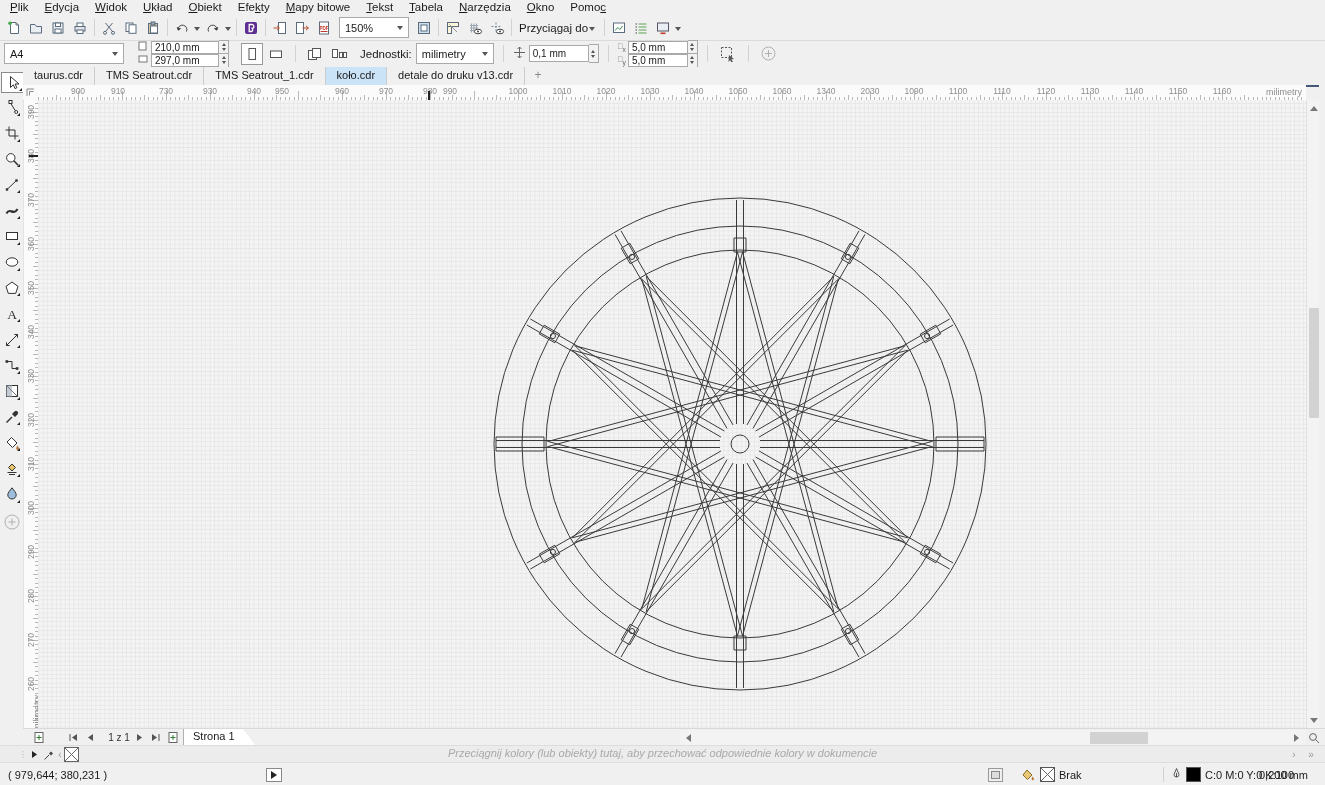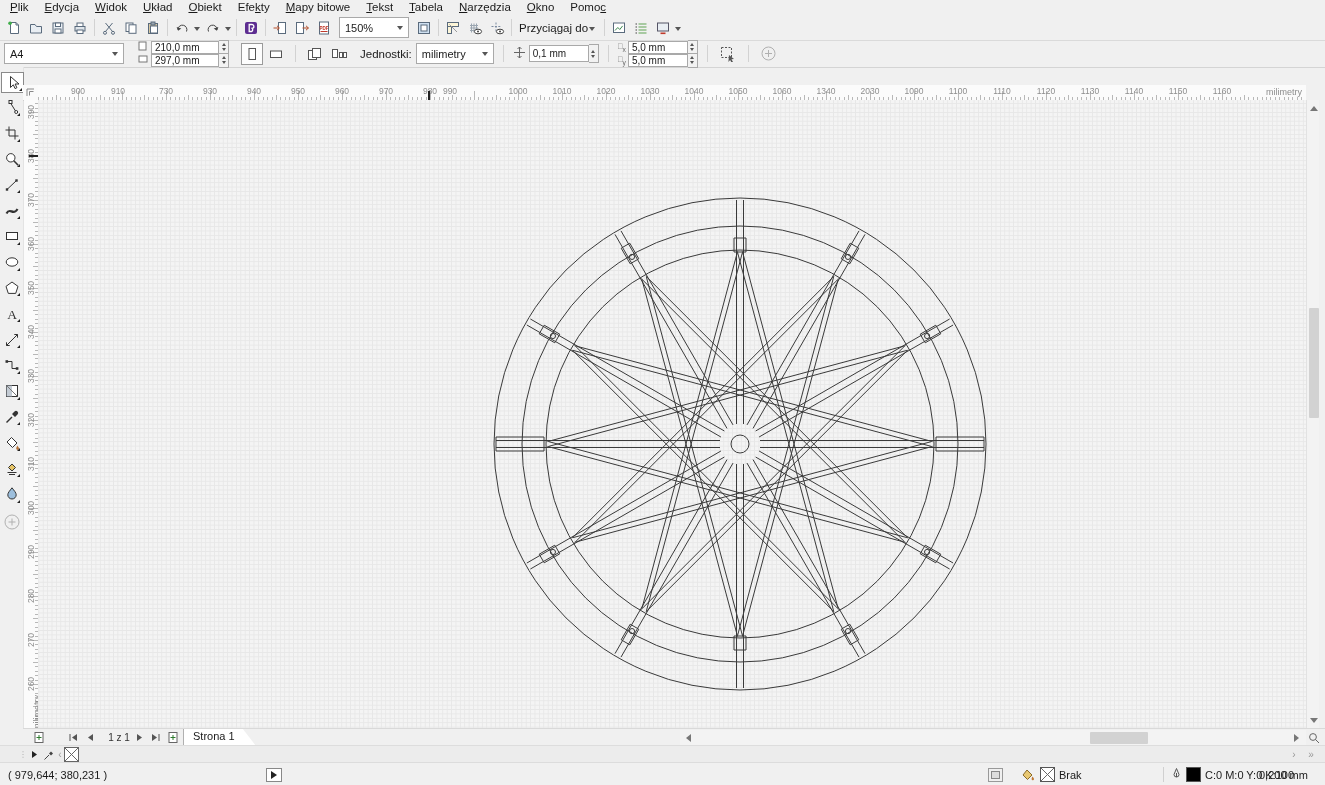--- a/index.html
+++ b/index.html
@@ -540,20 +540,28 @@
         </span>
         <span class="fly"></span>
       </div>
       <div class="tool" style="top: 445px;">
         <svg width="16" height="16">
           <circle cx="8" cy="8" r="7" fill="none" stroke="#b0b0b0"></circle>
           <path d="M8 4.5v7M4.5 8h7" stroke="#b0b0b0"></path>
         </svg>
       </div>
     </div>
+  <div id="tabbar">
+      <div class="doc-tab">taurus.cdr</div>
+      <div class="doc-tab">TMS Seatrout.cdr</div>
+      <div class="doc-tab">TMS Seatrout_1.cdr</div>
+      <div class="doc-tab active">koło.cdr</div>
+      <div class="doc-tab">detale do druku v13.cdr</div>
+      <div class="tab-plus">+</div>
+    </div>
 
   <div id="ruler-corner">
     <svg width="9" height="9">
         <path d="M1 1h7M1 1v7M3.5 3.5h4M3.5 3.5v4" stroke="#888" fill="none"></path>
       </svg>
   </div>
   <div id="hruler">
       <i style="left:0.4px;height:3px"></i>
       <i style="left:4.8px;height:3px"></i>
       <i style="left:9.2px;height:3px"></i>
@@ -612,21 +620,21 @@
       <i style="left:220.4px;height:3px"></i>
       <i style="left:224.8px;height:3px"></i>
       <i style="left:229.2px;height:3px"></i>
       <i style="left:233.6px;height:3px"></i>
       <i style="left:238.0px;height:5px"></i>
       <i style="left:242.4px;height:3px"></i>
       <i style="left:246.8px;height:3px"></i>
       <i style="left:251.2px;height:3px"></i>
       <i style="left:255.6px;height:3px"></i>
       <i style="left:260.0px;height:9px"></i>
-      <b style="left:260.0px">950</b>
+      <b style="left:244px">950</b>
       <i style="left:264.4px;height:3px"></i>
       <i style="left:268.8px;height:3px"></i>
       <i style="left:273.2px;height:3px"></i>
       <i style="left:277.6px;height:3px"></i>
       <i style="left:282.0px;height:5px"></i>
       <i style="left:286.4px;height:3px"></i>
       <i style="left:290.8px;height:3px"></i>
       <i style="left:295.2px;height:3px"></i>
       <i style="left:299.6px;height:3px"></i>
       <i style="left:304.0px;height:9px"></i>
@@ -1190,20 +1198,21 @@
           <path d="M6 4.5l2 2 2-2-2-2z" fill="#444"></path>
         </svg>
       </span>
     <span class="pal" style="left:56px;width:8px;color:#999;font-size:10px">‹</span>
     <span class="pal" style="left:64px">
         <svg width="15" height="15">
           <rect x="0.5" y="0.5" width="14" height="14" fill="#fff" stroke="#666"></rect>
           <path d="M0.5 0.5l14 14M14.5 0.5l-14 14" stroke="#666"></path>
         </svg>
       </span>
+    <span class="hint">Przeciągnij kolory (lub obiekty) tutaj, aby przechować odpowiednie kolory w dokumencie</span>
     <span class="pal" style="right:26px;width:10px;color:#999;font-size:10px">›</span>
     <span class="pal" style="right:8px;width:12px;color:#999;font-size:10px">»</span>
   </div>
 
   <div id="statusbar">
     <span class="st" style="left:8px">( 979,644; 380,231 )</span>
     <span class="st" style="left:266px">
         <svg width="16" height="14">
           <rect x="0.5" y="0.5" width="15" height="13" fill="#fff" stroke="#888"></rect>
           <path d="M5 3l6 4-6 4z" fill="#222"></path>

